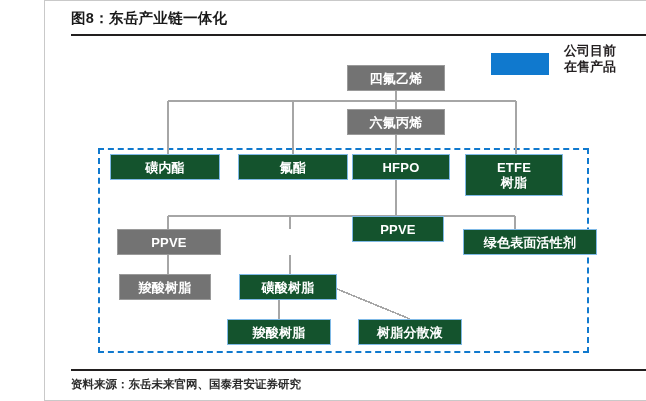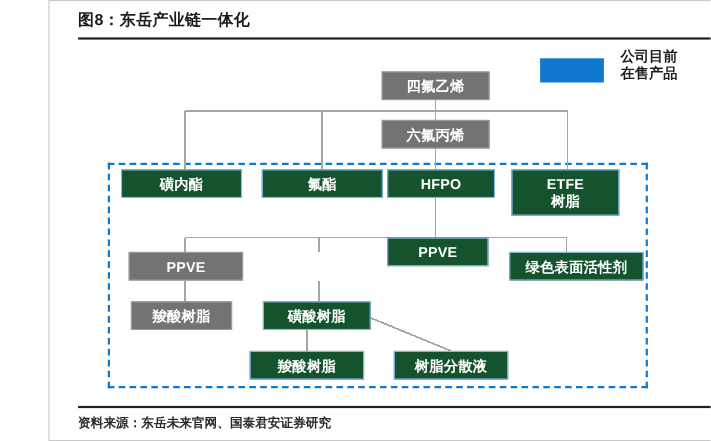--- a/index.html
+++ b/index.html
@@ -62,21 +62,21 @@
   .n-hfp   {left:302px;top:108px;width:98px;height:26px;}
 
   .n-sultone{left:65px; top:153px;width:110px;height:26px;}
   .n-fest   {left:193px;top:153px;width:110px;height:26px;}
   .n-hfpo   {left:307px;top:153px;width:98px; height:26px;}
   .n-etfe   {left:420px;top:153px;width:98px; height:42px;}
 
   .n-pcve   {left:72px; top:228px;width:104px;height:26px;}
   .n-psve   {left:198px;top:228px;width:94px; height:26px;}
   .n-ppve   {left:307px;top:215px;width:92px; height:26px;}
-  .n-surf   {left:418px;top:228px;width:122px;height:26px;}
+  .n-surf   {left:418px;top:228px;width:134px;height:26px;}
 
   .n-carb   {left:74px; top:273px;width:92px; height:26px;}
   .n-sulf   {left:194px;top:273px;width:98px; height:26px;}
 
   .n-fcm    {left:182px;top:318px;width:104px;height:26px;}
   .n-disp   {left:313px;top:318px;width:104px;height:26px;}
 </style>
 </head>
 <body>
 

